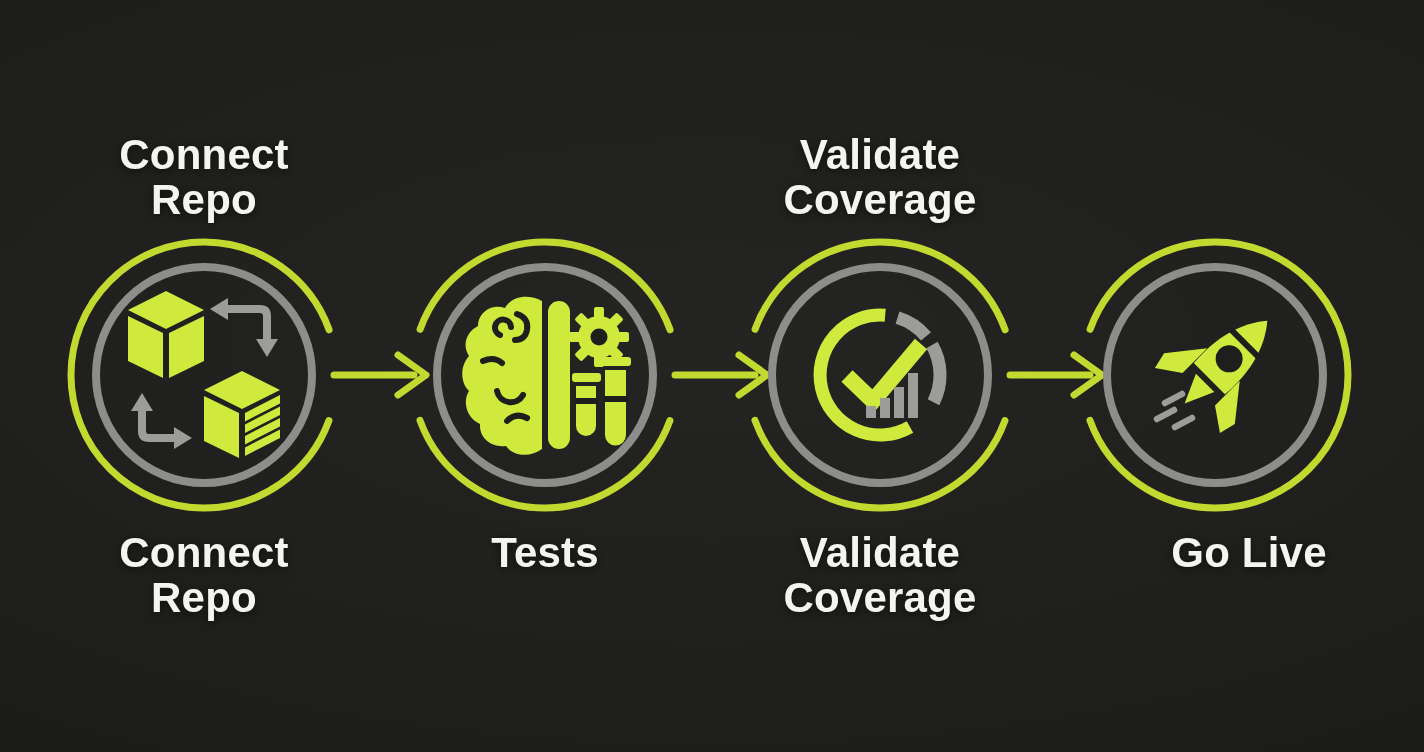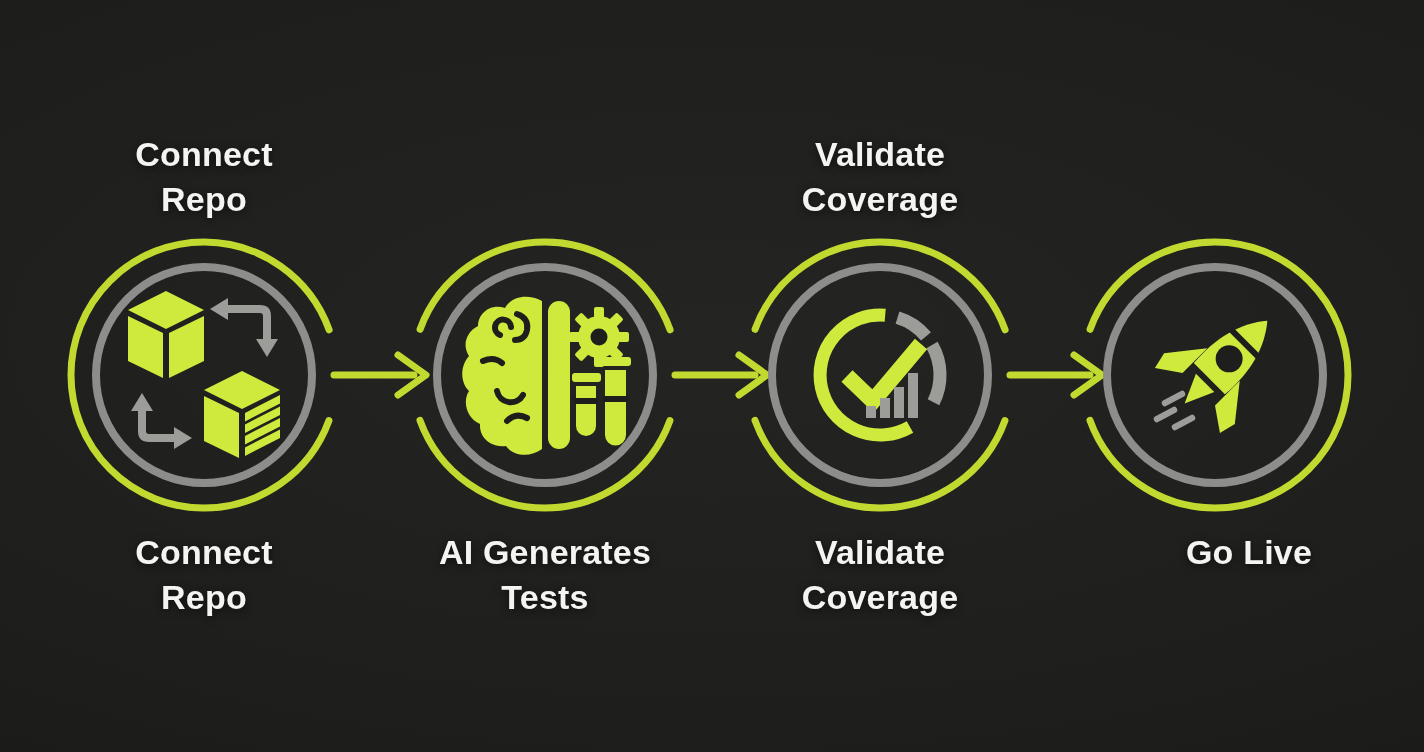--- a/index.html
+++ b/index.html
@@ -6,21 +6,21 @@
   .canvas{
     position:relative;width:1424px;height:752px;overflow:hidden;
     background:radial-gradient(ellipse 120% 95% at 50% 45%, #242422 0%, var(--background,#1e1e1c) 55%, #161614 100%);
     font-family:"Liberation Sans", sans-serif;
   }
   .step{position:absolute;left:0;top:0;width:0;height:0;}
   .circle-svg{position:absolute;}
   .arrow-svg{position:absolute;}
   .label{
     position:absolute;width:320px;text-align:center;
-    color:var(--text,#f4f4f2);font-size:34px;font-weight:600;line-height:45px;
+    color:var(--text,#f4f4f2);font-size:42px;font-weight:600;line-height:45px;
     letter-spacing:.2px;text-shadow:0 2px 8px rgba(0,0,0,.55);
   }
   .label .line{display:block;}
   .top-label{top:132px;}
   .bottom-label{top:530px;}
 
   
   .ring-green{fill:none;stroke:var(--accent-green,#c2d930);stroke-width:7;stroke-linecap:round;}
   .ring-gray{fill:none;stroke:var(--ring-gray,#8d8d8b);stroke-width:8;}
   .ig{fill:var(--icon-green,#cfe93c);}
@@ -105,21 +105,20 @@
           <rect class="ig" x="117" y="88" width="29" height="9" rx="3"></rect>
           <path class="ig" d="M 121,101 L 141,101 L 141,141 A 10 10 0 0 1 121,141 Z"></path>
           <path class="ds2" d="M 119,116 H 143"></path>
           <rect class="ig" x="146" y="72" width="30" height="9" rx="3"></rect>
           <path class="ig" d="M 150,85 L 171,85 L 171,150 A 10.5 10.5 0 0 1 150,150 Z"></path>
           <path class="ds2" d="M 148,114 H 173"></path>
         </g>
       </g>
     </svg>
     <div class="label bottom-label" style="left:385px">
-      <span class="line">AI Generates</span>
       <span class="line">Tests</span>
     </div>
   </div>
 
   <svg class="arrow-svg" style="left:671px;top:345px" width="104" height="60">
     <path class="arrow-line" d="M 4,30 H 84"></path>
     <path class="arrow-head" d="M 68,10 L 96,30 L 68,50"></path>
   </svg>
 
   <div class="step">

